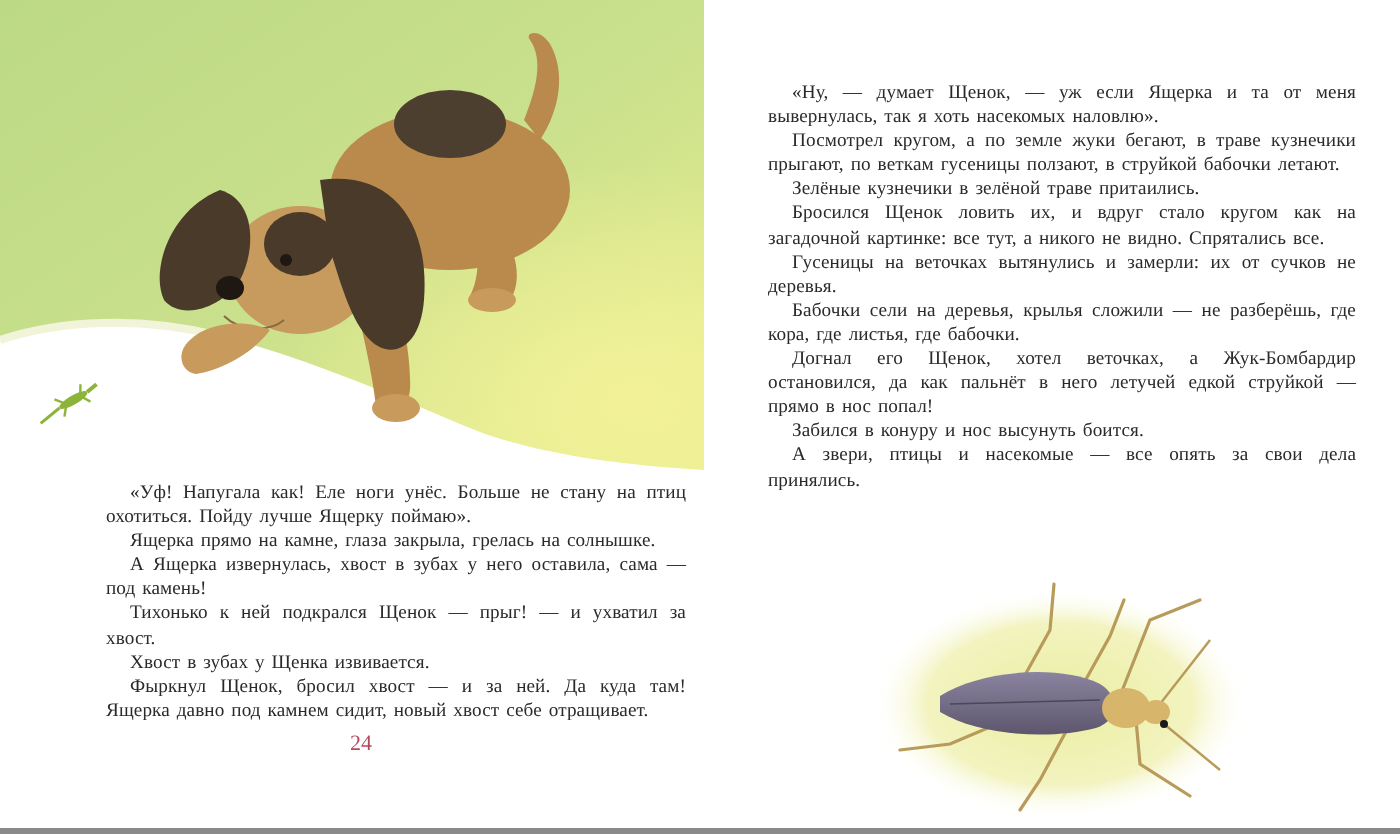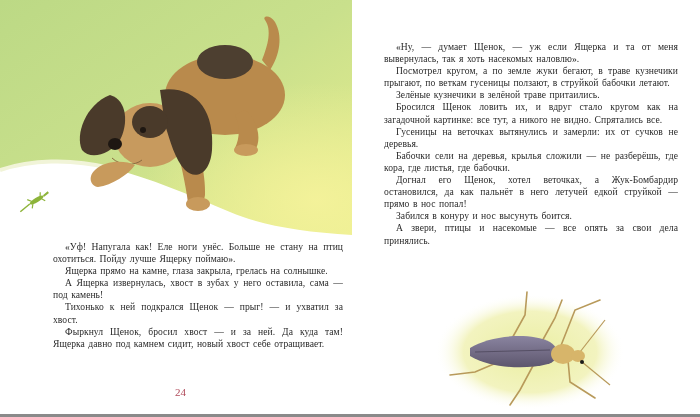--- a/index.html
+++ b/index.html
@@ -55,21 +55,21 @@
       margin-left: 12px;
     }
     .right-text {
       left: 384px;
       top: 41px;
       width: 294px;
     }
     .page-number {
       position: absolute;
       left: 175px;
-      top: 386px;
+      top: 366px;
       font-family: "Liberation Serif", serif;
       font-size: 11px;
       color: #b04a5a;
     }
     
     .right-illustration {
       position: absolute;
       left: 430px;
       top: 290px;
       width: 210px;
@@ -135,20 +135,21 @@
         <path d="M6,0 L2,-5 M6,0 L2,5 M14,0 L17,-5 M14,0 L17,5" stroke="#8db43a" stroke-width="1.2"></path>
       </g>
     </svg>
   </div>
 
   <div class="text-block left-text">
     <p class="indent">«Уф! Напугала как! Еле ноги унёс. Больше не стану на птиц охотиться. Пойду лучше Ящерку поймаю».</p>
     <p class="indent">Ящерка прямо на камне, глаза закрыла, грелась на солнышке.</p>
     <p class="indent">А Ящерка извернулась, хвост в зубах у него оставила, сама — под камень!</p>
     <p class="indent">Тихонько к ней подкрался Щенок — прыг! — и ухватил за хвост.</p>
+    <p class="indent">Хвост в зубах у Щенка извивается.</p>
     <p class="indent">Фыркнул Щенок, бросил хвост — и за ней. Да куда там! Ящерка давно под камнем сидит, новый хвост себе отращивает.</p>
   </div>
 
   <div class="page-number">24</div>
 
   <div class="text-block right-text">
     <p class="indent">«Ну, — думает Щенок, — уж если Ящерка и та от меня вывернулась, так я хоть насекомых наловлю».</p>
     <p class="indent">Посмотрел кругом, а по земле жуки бегают, в траве кузнечики прыгают, по веткам гусеницы ползают, в струйкой бабочки летают.</p>
     <p class="indent">Зелёные кузнечики в зелёной траве притаились.</p>
     <p class="indent">Бросился Щенок ловить их, и вдруг стало кругом как на загадочной картинке: все тут, а никого не видно. Спрятались все.</p>

